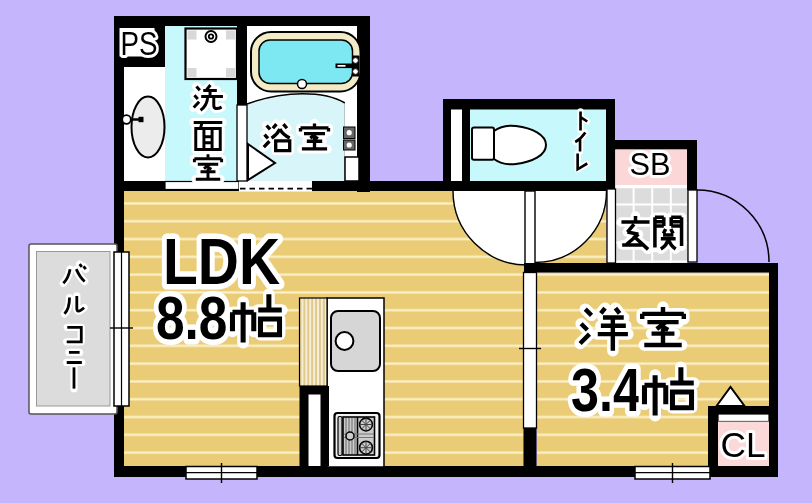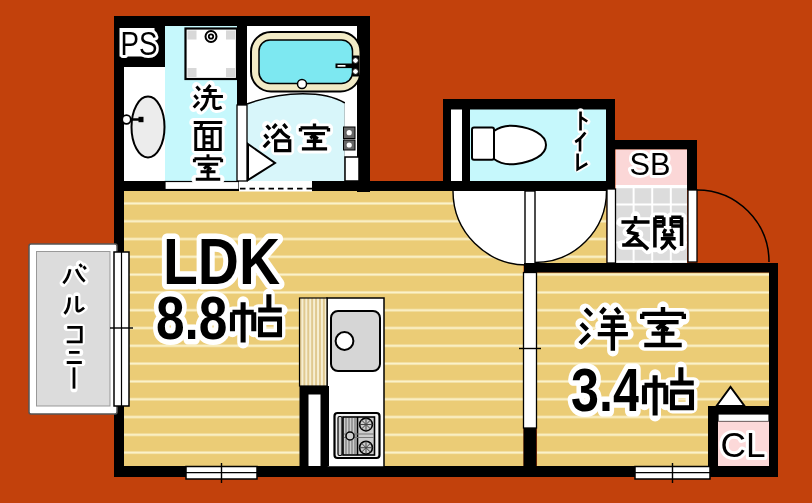--- a/index.html
+++ b/index.html
@@ -1,16 +1,16 @@
 <!DOCTYPE html>
 <html><head>
 <meta charset="utf-8">
 <style>
 html,body{margin:0;padding:0;background:#fff;}
-#plan{position:relative;width:812px;height:503px;background:#c2410c;overflow:hidden;}
+#plan{position:relative;width:812px;height:503px;background:#c4b5fd;overflow:hidden;}
 .halo{stroke:#fff;stroke-width:26;fill:none;stroke-linejoin:round;stroke-linecap:round;}
 .ink{stroke:#000;stroke-width:8;fill:none;stroke-linejoin:miter;stroke-linecap:butt;}
 text{font-family:"Liberation Sans",sans-serif;paint-order:stroke;stroke:#fff;fill:#000;stroke-linejoin:round;}
 </style>
 </head>
 <body>
 <div id="plan">
 <svg width="812" height="503" viewBox="0 0 812 503">
 <defs>
 <pattern id="wood" patternUnits="userSpaceOnUse" x="0" y="187.1" width="20" height="17.8">

